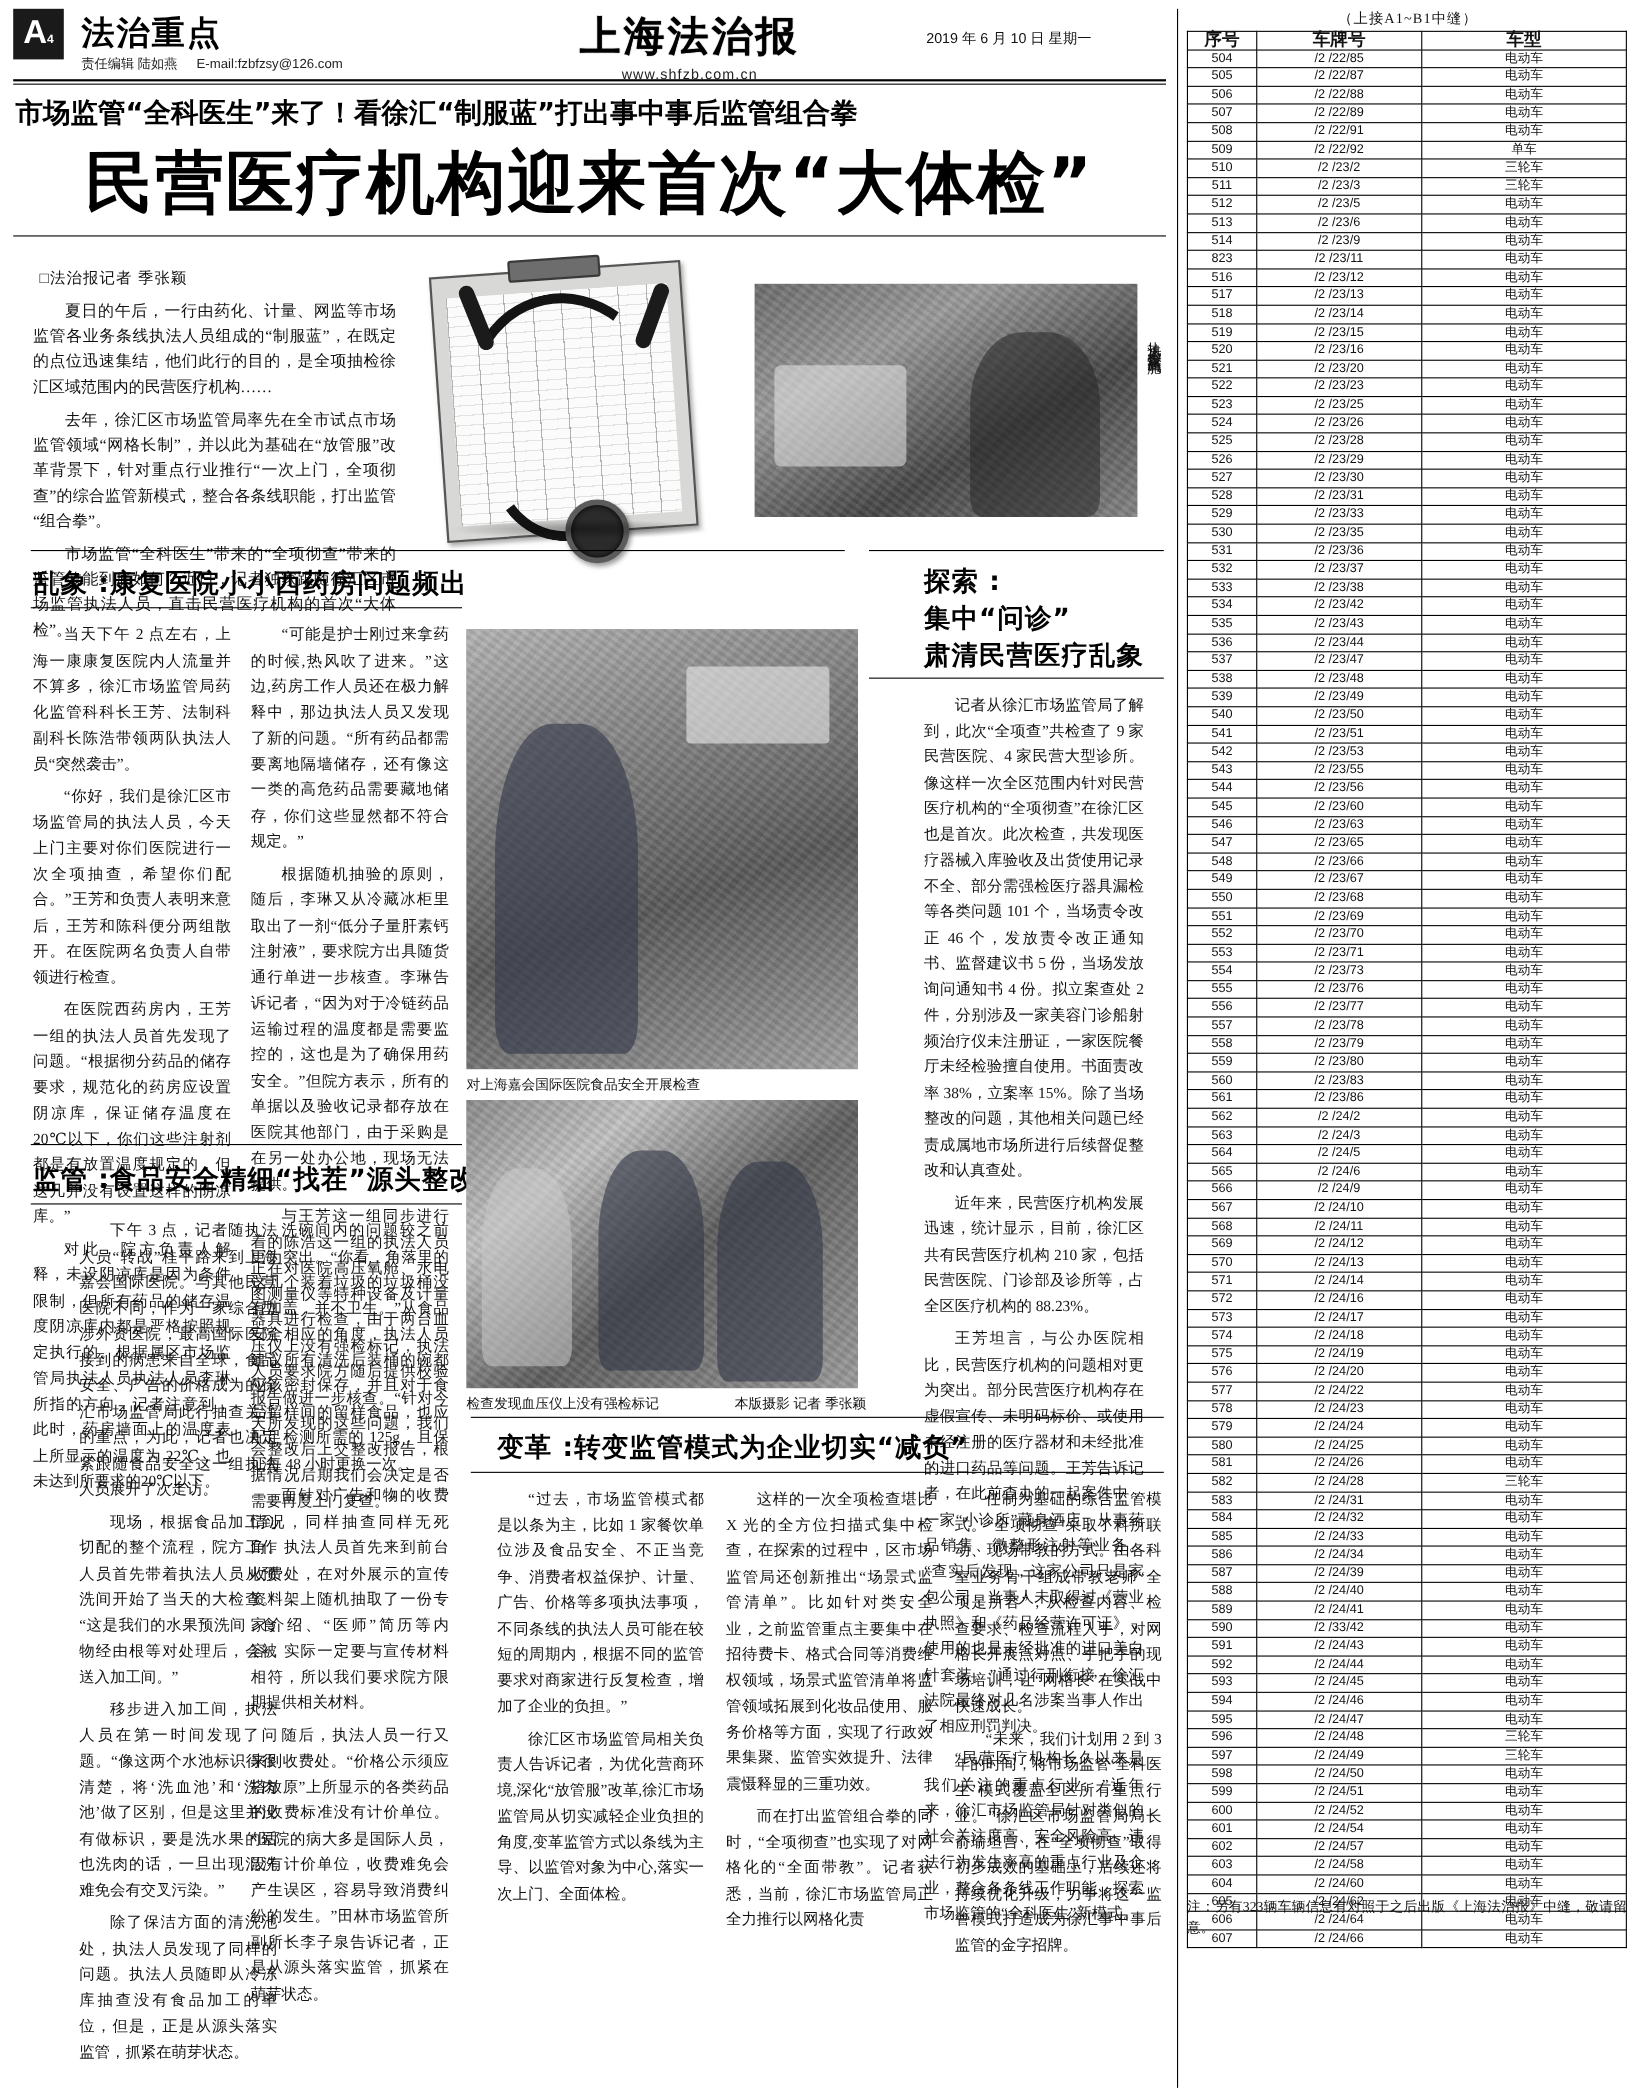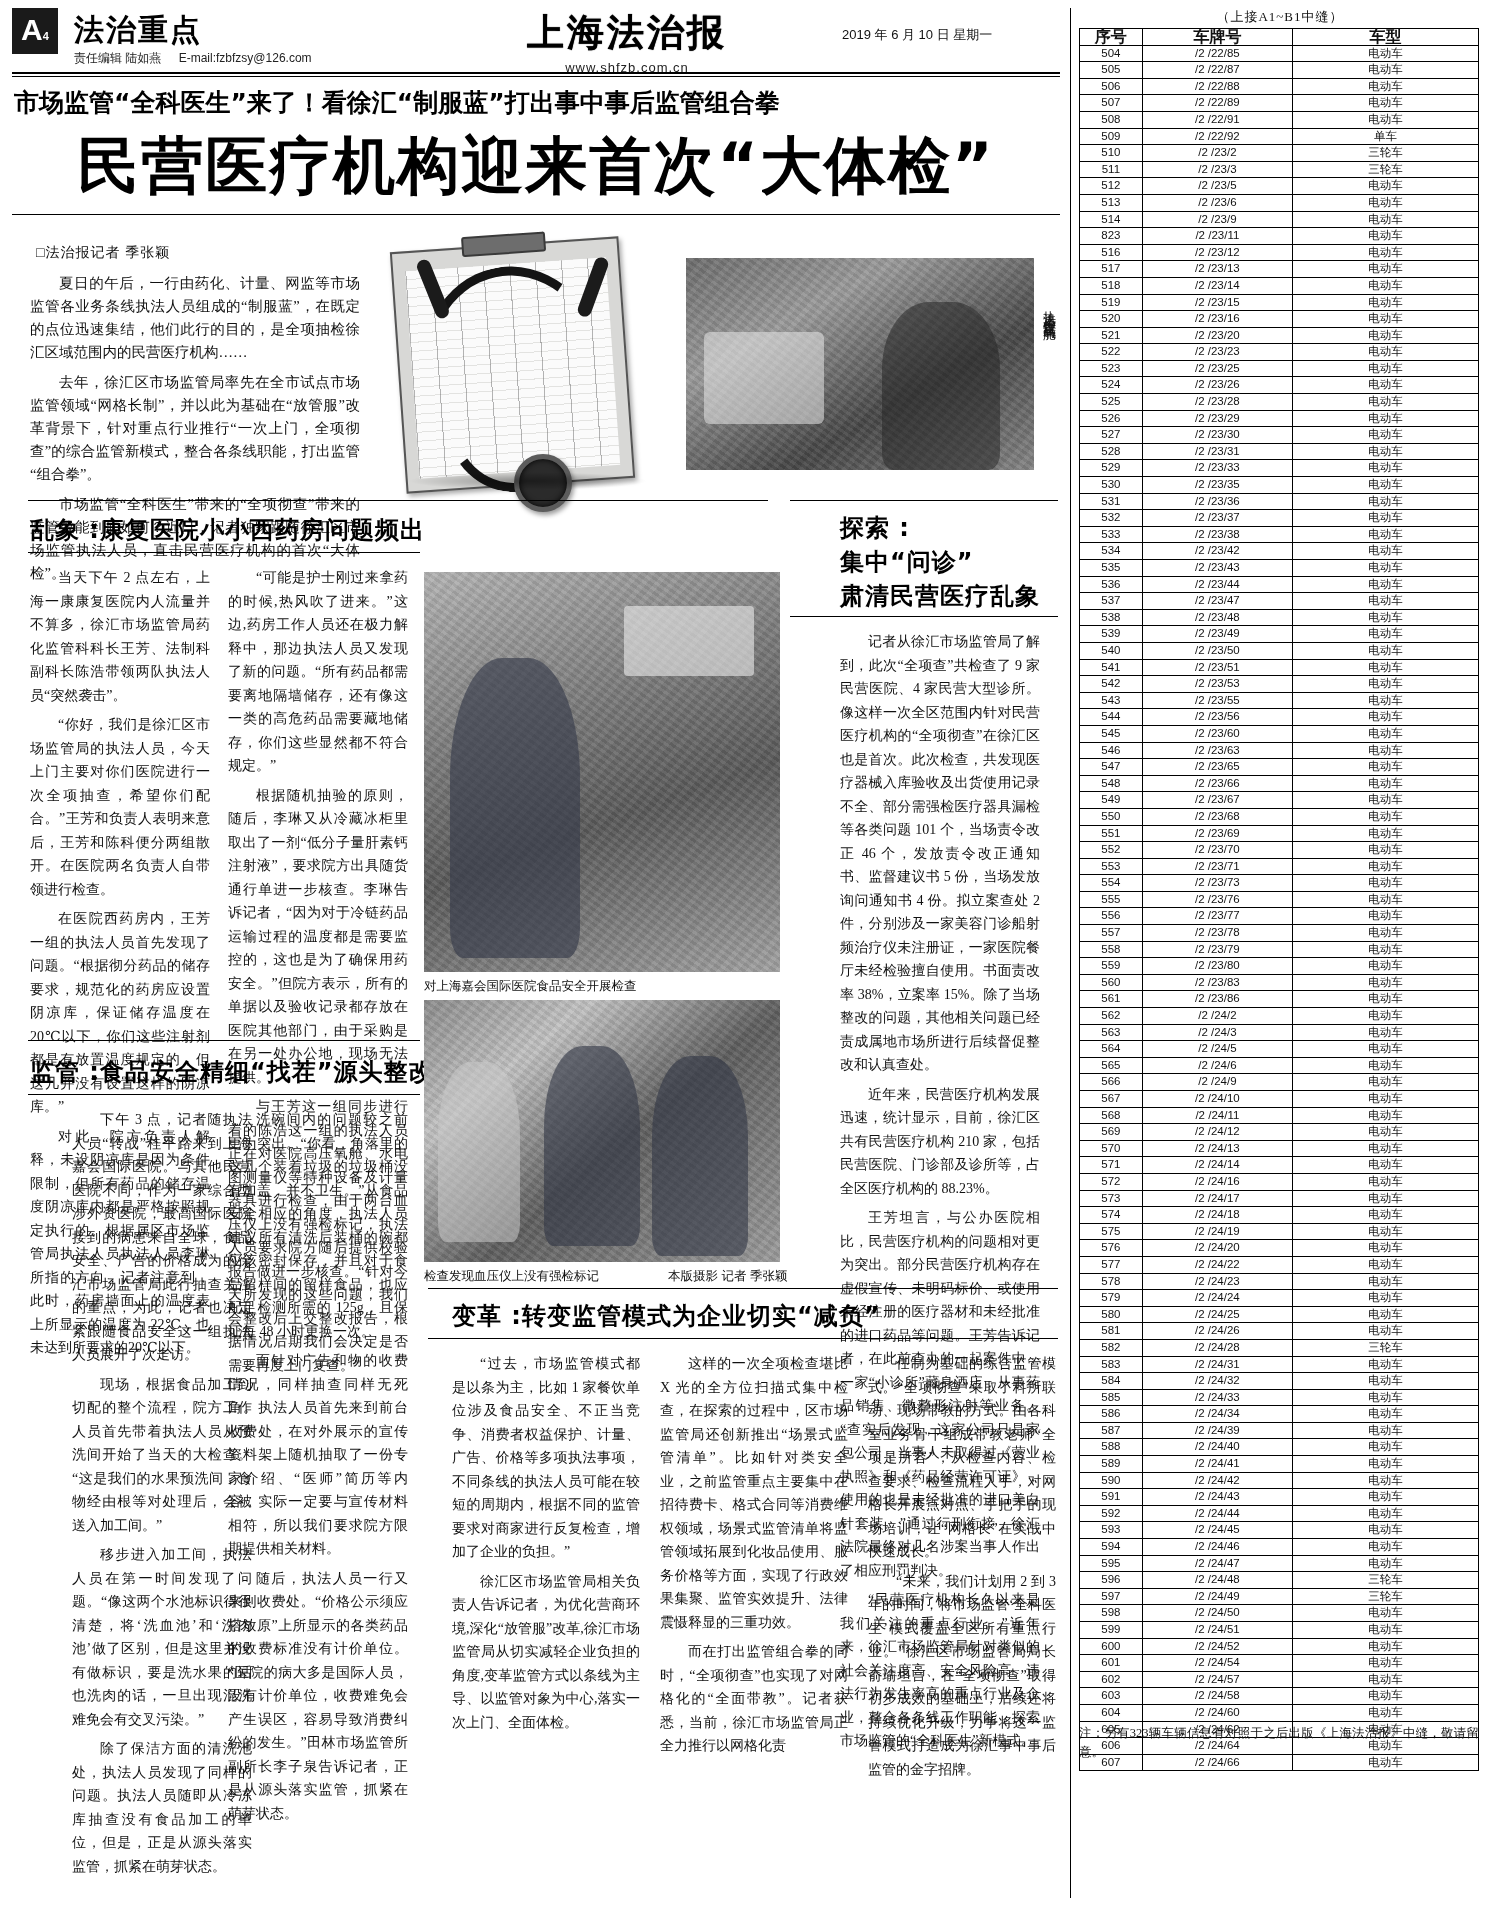--- a/index.html
+++ b/index.html
@@ -688,21 +688,21 @@
             <td class="c1">/2 /24/40</td>
             <td class="c2">电动车</td>
           </tr>
           <tr>
             <td class="c0">589</td>
             <td class="c1">/2 /24/41</td>
             <td class="c2">电动车</td>
           </tr>
           <tr>
             <td class="c0">590</td>
-            <td class="c1">/2 /24/42</td>
+            <td class="c1">/2 /33/42</td>
             <td class="c2">电动车</td>
           </tr>
           <tr>
             <td class="c0">591</td>
             <td class="c1">/2 /24/43</td>
             <td class="c2">电动车</td>
           </tr>
           <tr>
             <td class="c0">592</td>
             <td class="c1">/2 /24/44</td>

